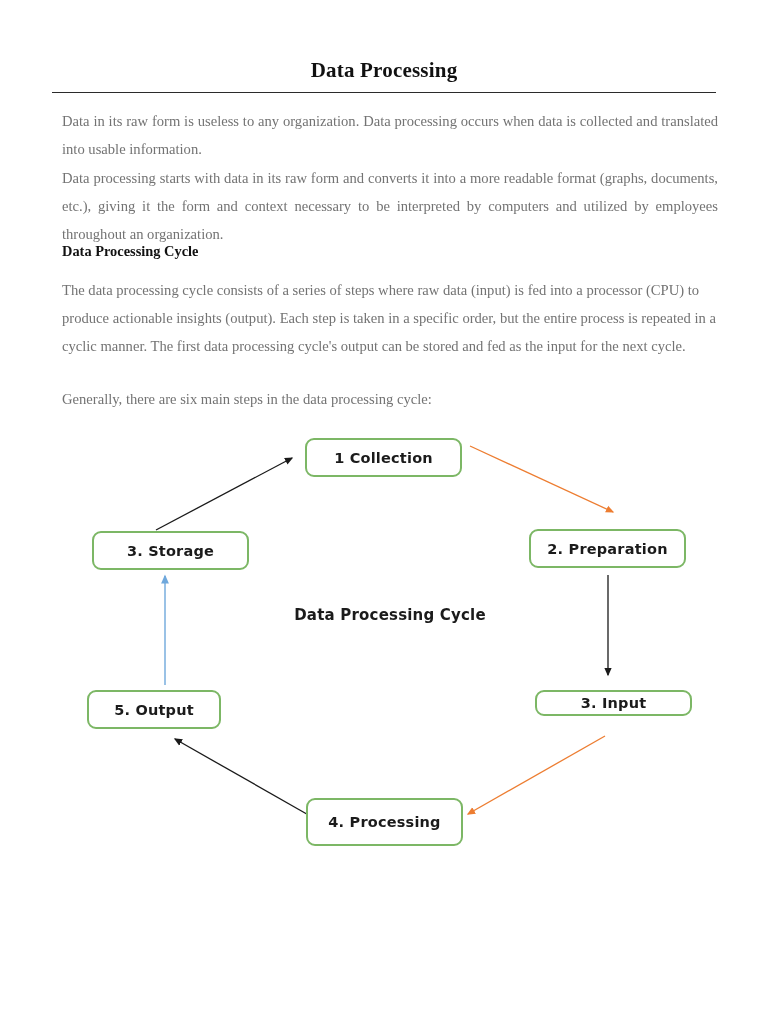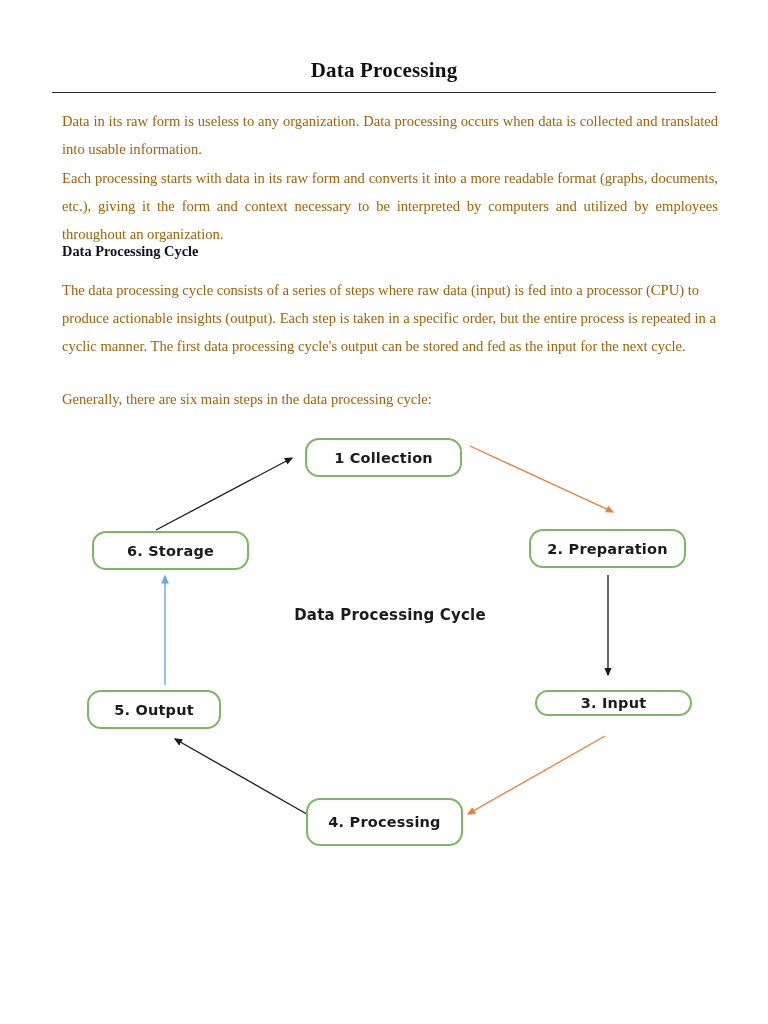--- a/index.html
+++ b/index.html
@@ -45,21 +45,21 @@
   }
 
   
   .para {
     position: absolute;
     left: 62px;
     width: 656px;
     font-family: "Liberation Serif", serif;
     font-size: 14.6px;
     line-height: 28px;
-    color: #a16207;
+    color: #737373;
   }
   .para.justify { text-align: justify; }
   .para.left    { text-align: left; }
 
   .subhead {
     position: absolute;
     left: 62px;
     width: 656px;
     font-family: "Liberation Serif", serif;
     font-weight: bold;
@@ -87,21 +87,21 @@
     left: 0;
     top: 0;
     width: 660px;
     height: 440px;
   }
 
   .node {
     position: absolute;
     box-sizing: border-box;
     border: 2px solid #7cb765;
-    border-radius: 14px;
+    border-radius: 9px;
     background: #ffffff;
     display: flex;
     align-items: center;
     justify-content: center;
     font-family: "DejaVu Sans", sans-serif;
     font-weight: bold;
     font-size: 14.5px;
     color: #1b1b1b;
     letter-spacing: 0.2px;
   }
@@ -129,21 +129,21 @@
 </style>
 </head>
 <body>
 
 <div class="page">
 
   <div class="doc-title">Data Processing</div>
   <div class="title-rule"></div>
 
   <div class="para justify" id="p1">Data in its raw form is useless to any organization. Data processing occurs when data is collected and translated into usable information.</div>
-  <div class="para justify" id="p2">Each processing starts with data in its raw form and converts it into a more readable format (graphs, documents, etc.), giving it the form and context necessary to be interpreted by computers and utilized by employees throughout an organization.</div>
+  <div class="para justify" id="p2">Data processing starts with data in its raw form and converts it into a more readable format (graphs, documents, etc.), giving it the form and context necessary to be interpreted by computers and utilized by employees throughout an organization.</div>
 
   <div class="subhead" id="h1">Data Processing Cycle</div>
 
   <div class="para left" id="p3">The data processing cycle consists of a series of steps where raw data (input) is fed into a processor (CPU) to produce actionable insights (output). Each step is taken in a specific order, but the entire process is repeated in a cyclic manner. The first data processing cycle's output can be stored and fed as the input for the next cycle.</div>
   <div class="para left" id="p4">Generally, there are six main steps in the data processing cycle:</div>
 
   <div class="diagram">
 
     <svg viewBox="0 0 660 440" xmlns="http://www.w3.org/2000/svg">
       <defs>
@@ -169,19 +169,19 @@
       <line x1="105" y1="265" x2="105" y2="156" stroke="#6fa8dc" stroke-width="1.4" marker-end="url(#head-blue)"></line>
 
       <line x1="96" y1="110" x2="232" y2="38" stroke="#1a1a1a" stroke-width="1.3" marker-end="url(#head-black)"></line>
     </svg>
 
     <div class="node" id="node-0">1 Collection</div>
     <div class="node" id="node-1">2. Preparation</div>
     <div class="node" id="node-2">3. Input</div>
     <div class="node" id="node-3">4. Processing</div>
     <div class="node" id="node-4">5. Output</div>
-    <div class="node" id="node-5">6. Storage</div>
+    <div class="node" id="node-5">3. Storage</div>
 
     <div class="center-label">Data Processing Cycle</div>
 
   </div>
 
 </div>
 
 </body></html>

